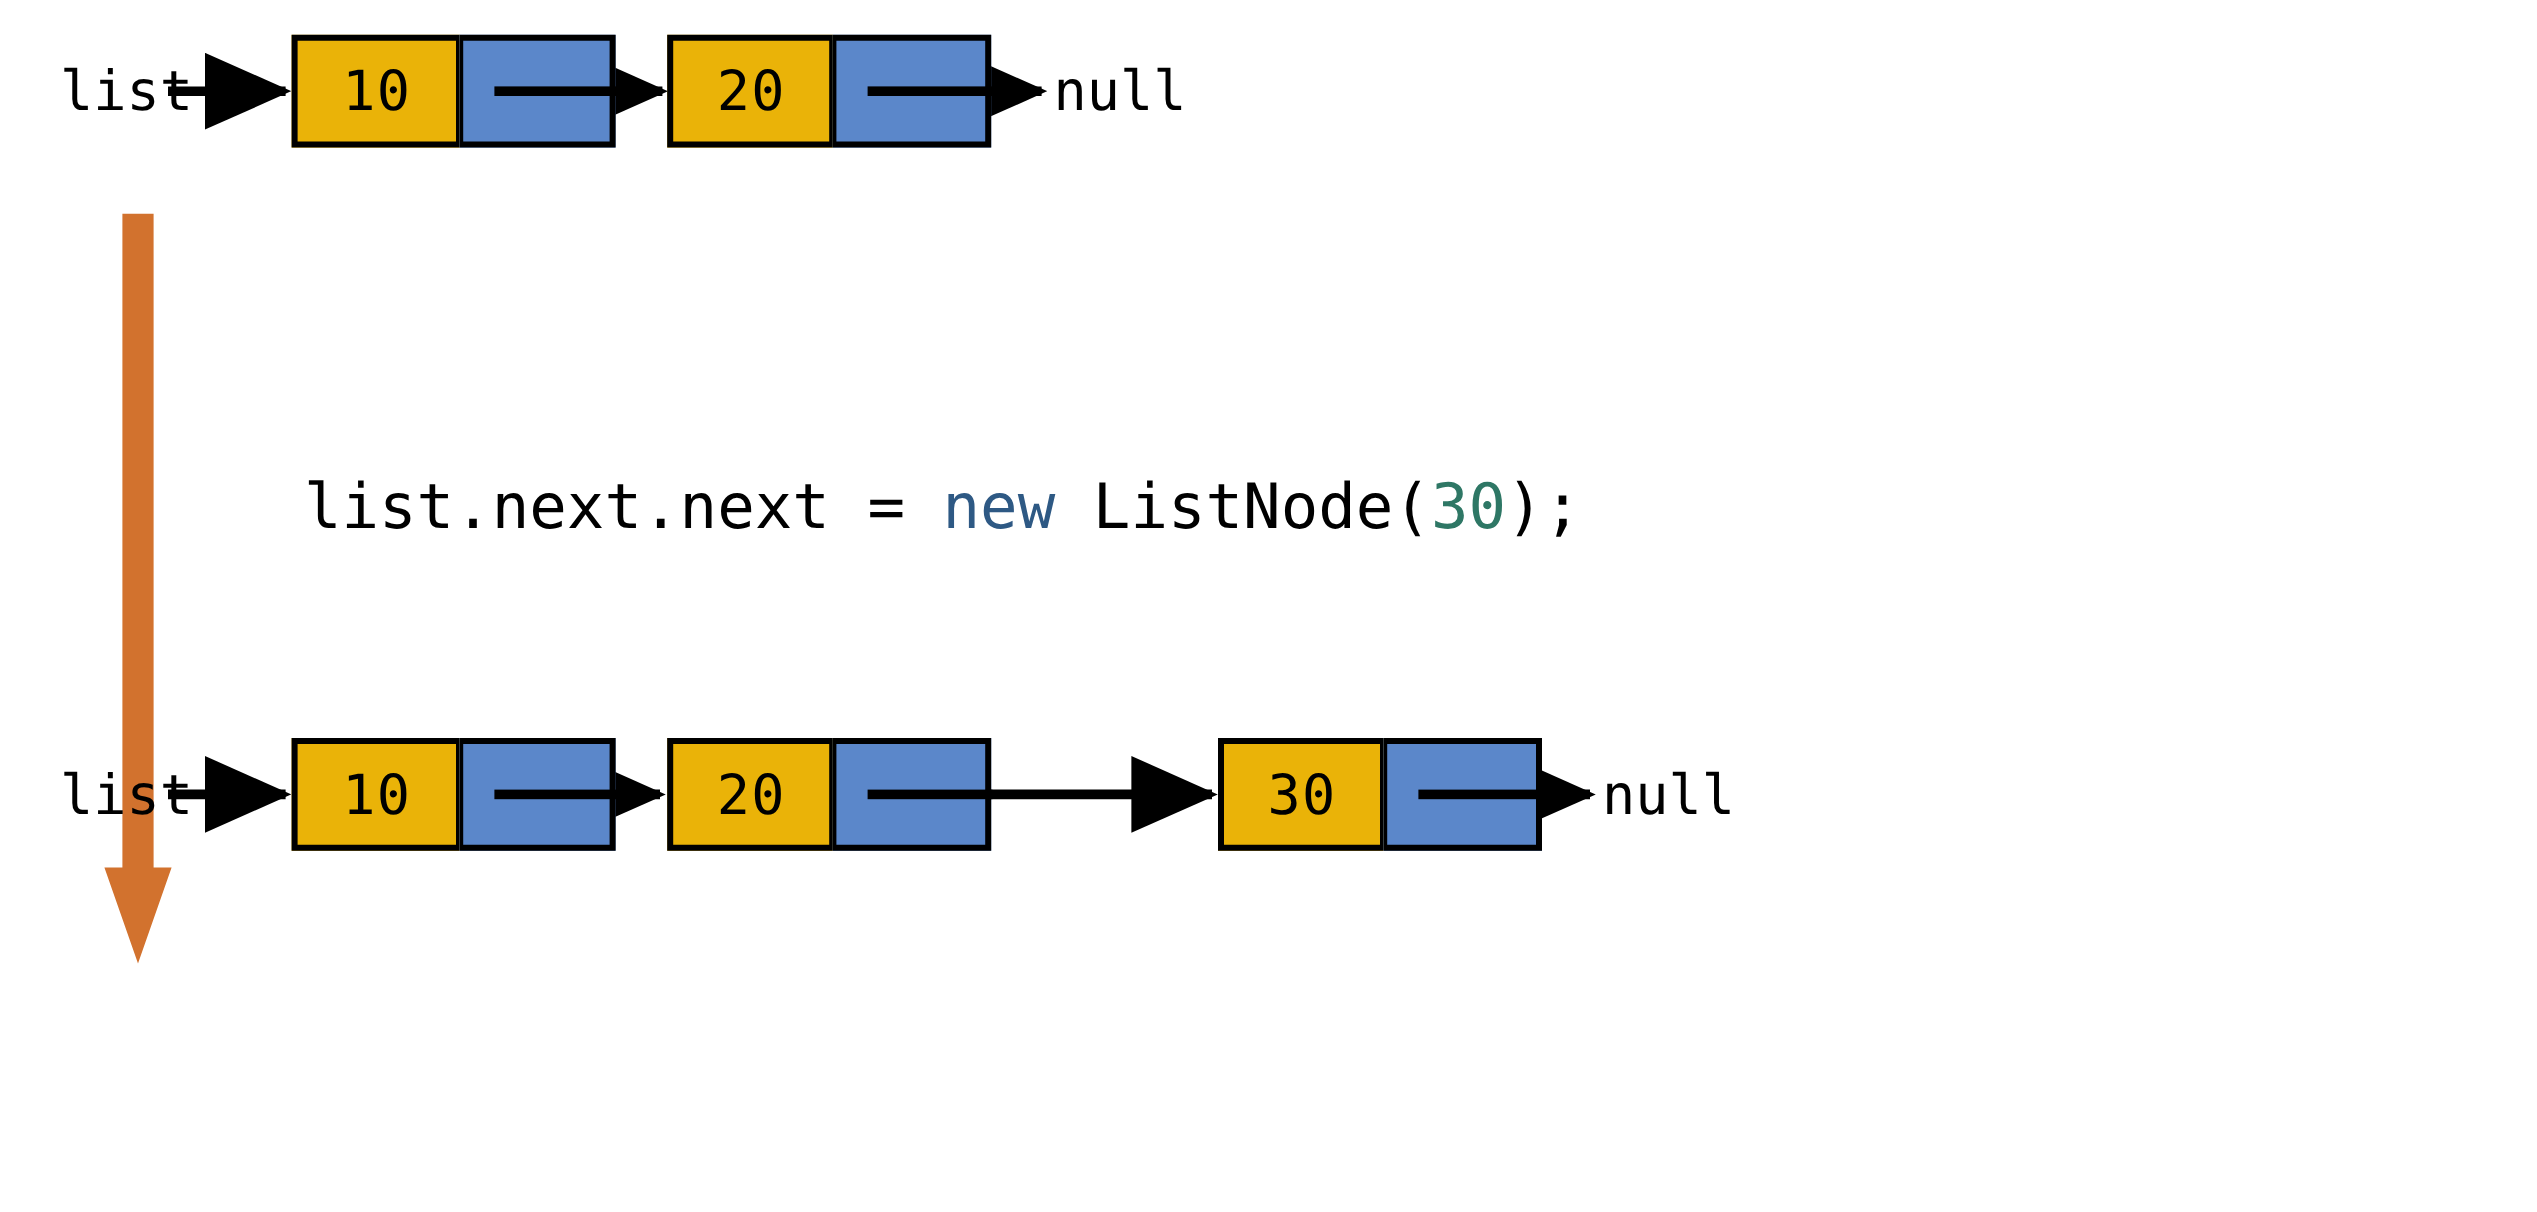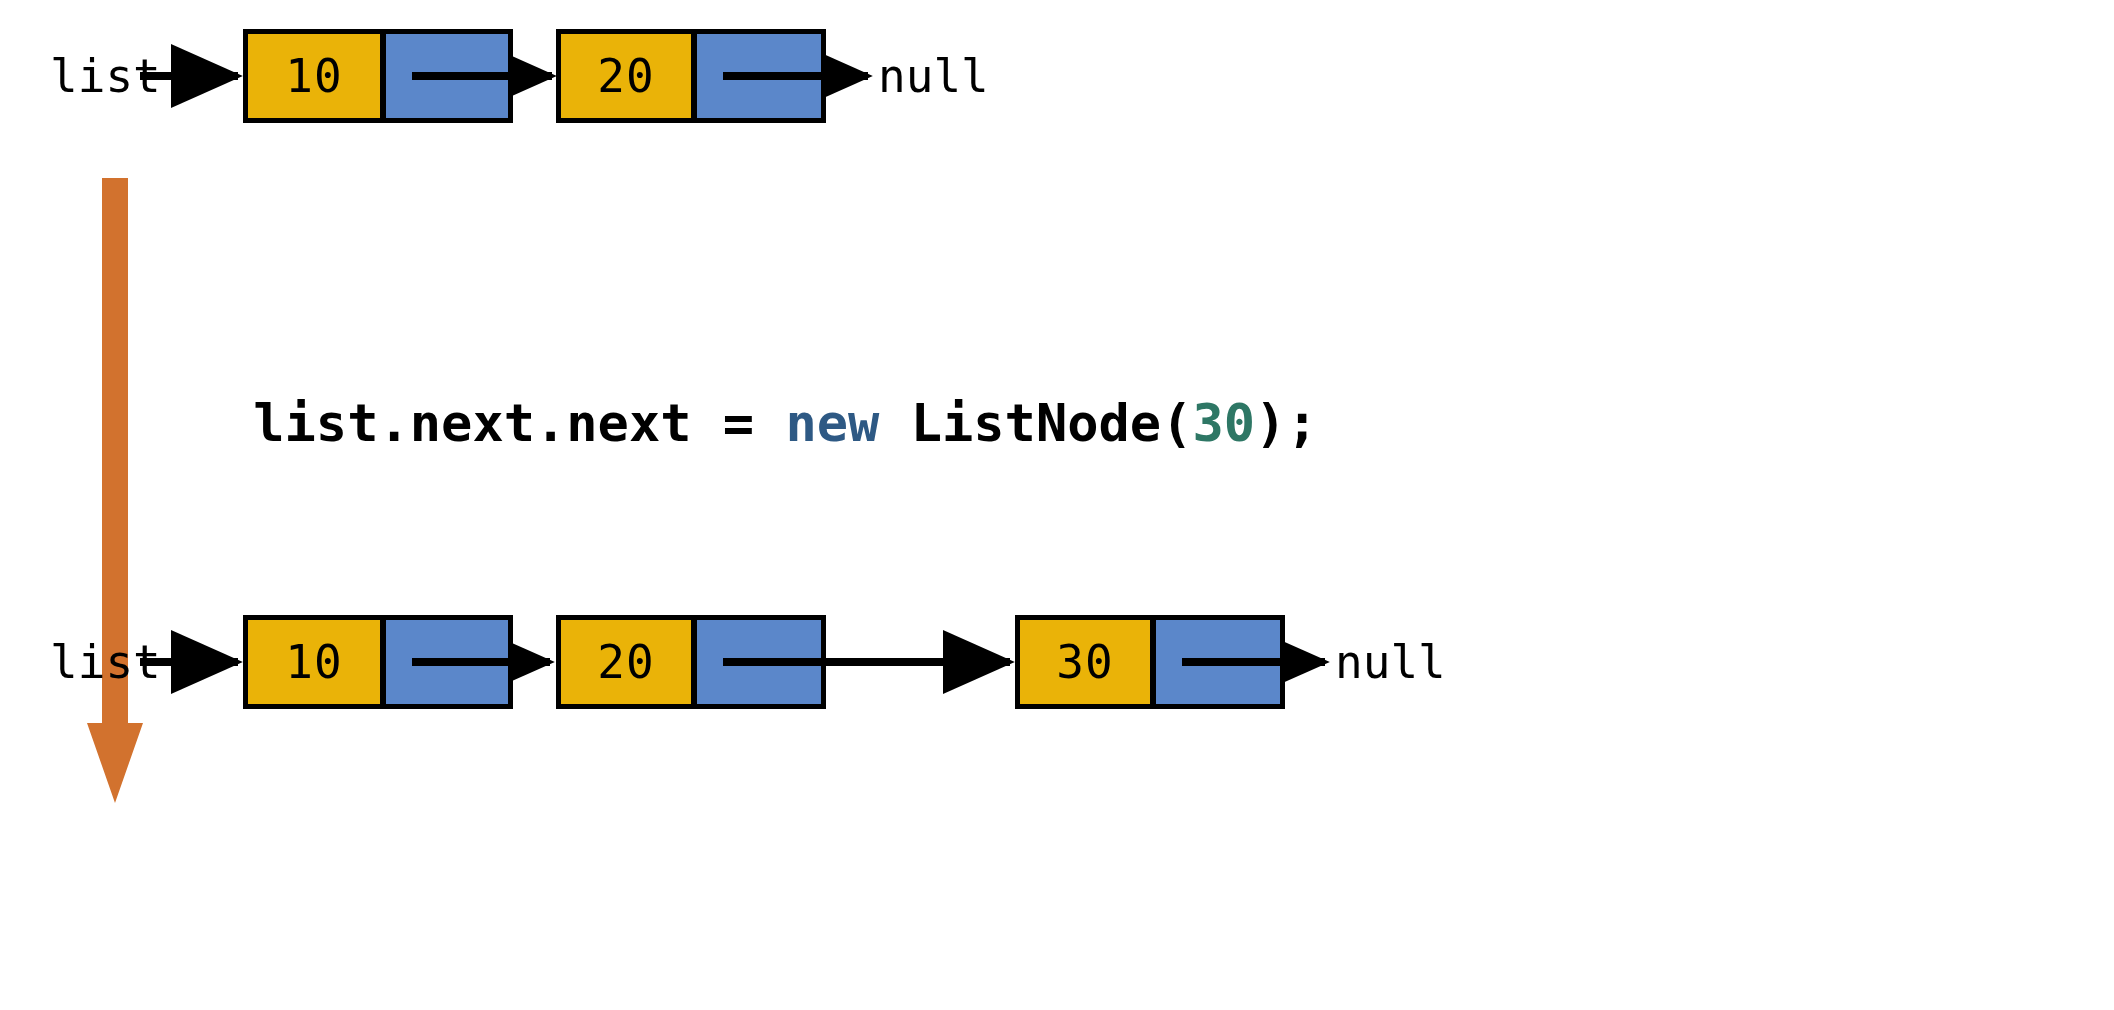--- a/index.html
+++ b/index.html
@@ -69,21 +69,20 @@
   }
 
   
   .code-line {
     position: absolute;
     font-size: 52px;
     line-height: 1;
     white-space: pre;
     color: #000000;
     letter-spacing: 0px;
-    font-weight: bold;
   }
   .kw  { color: #2e5984; }
   .num { color: #2e7765; }
 
   
   .orange-arrow {
     position: absolute;
   }
 </style>
 </head>

